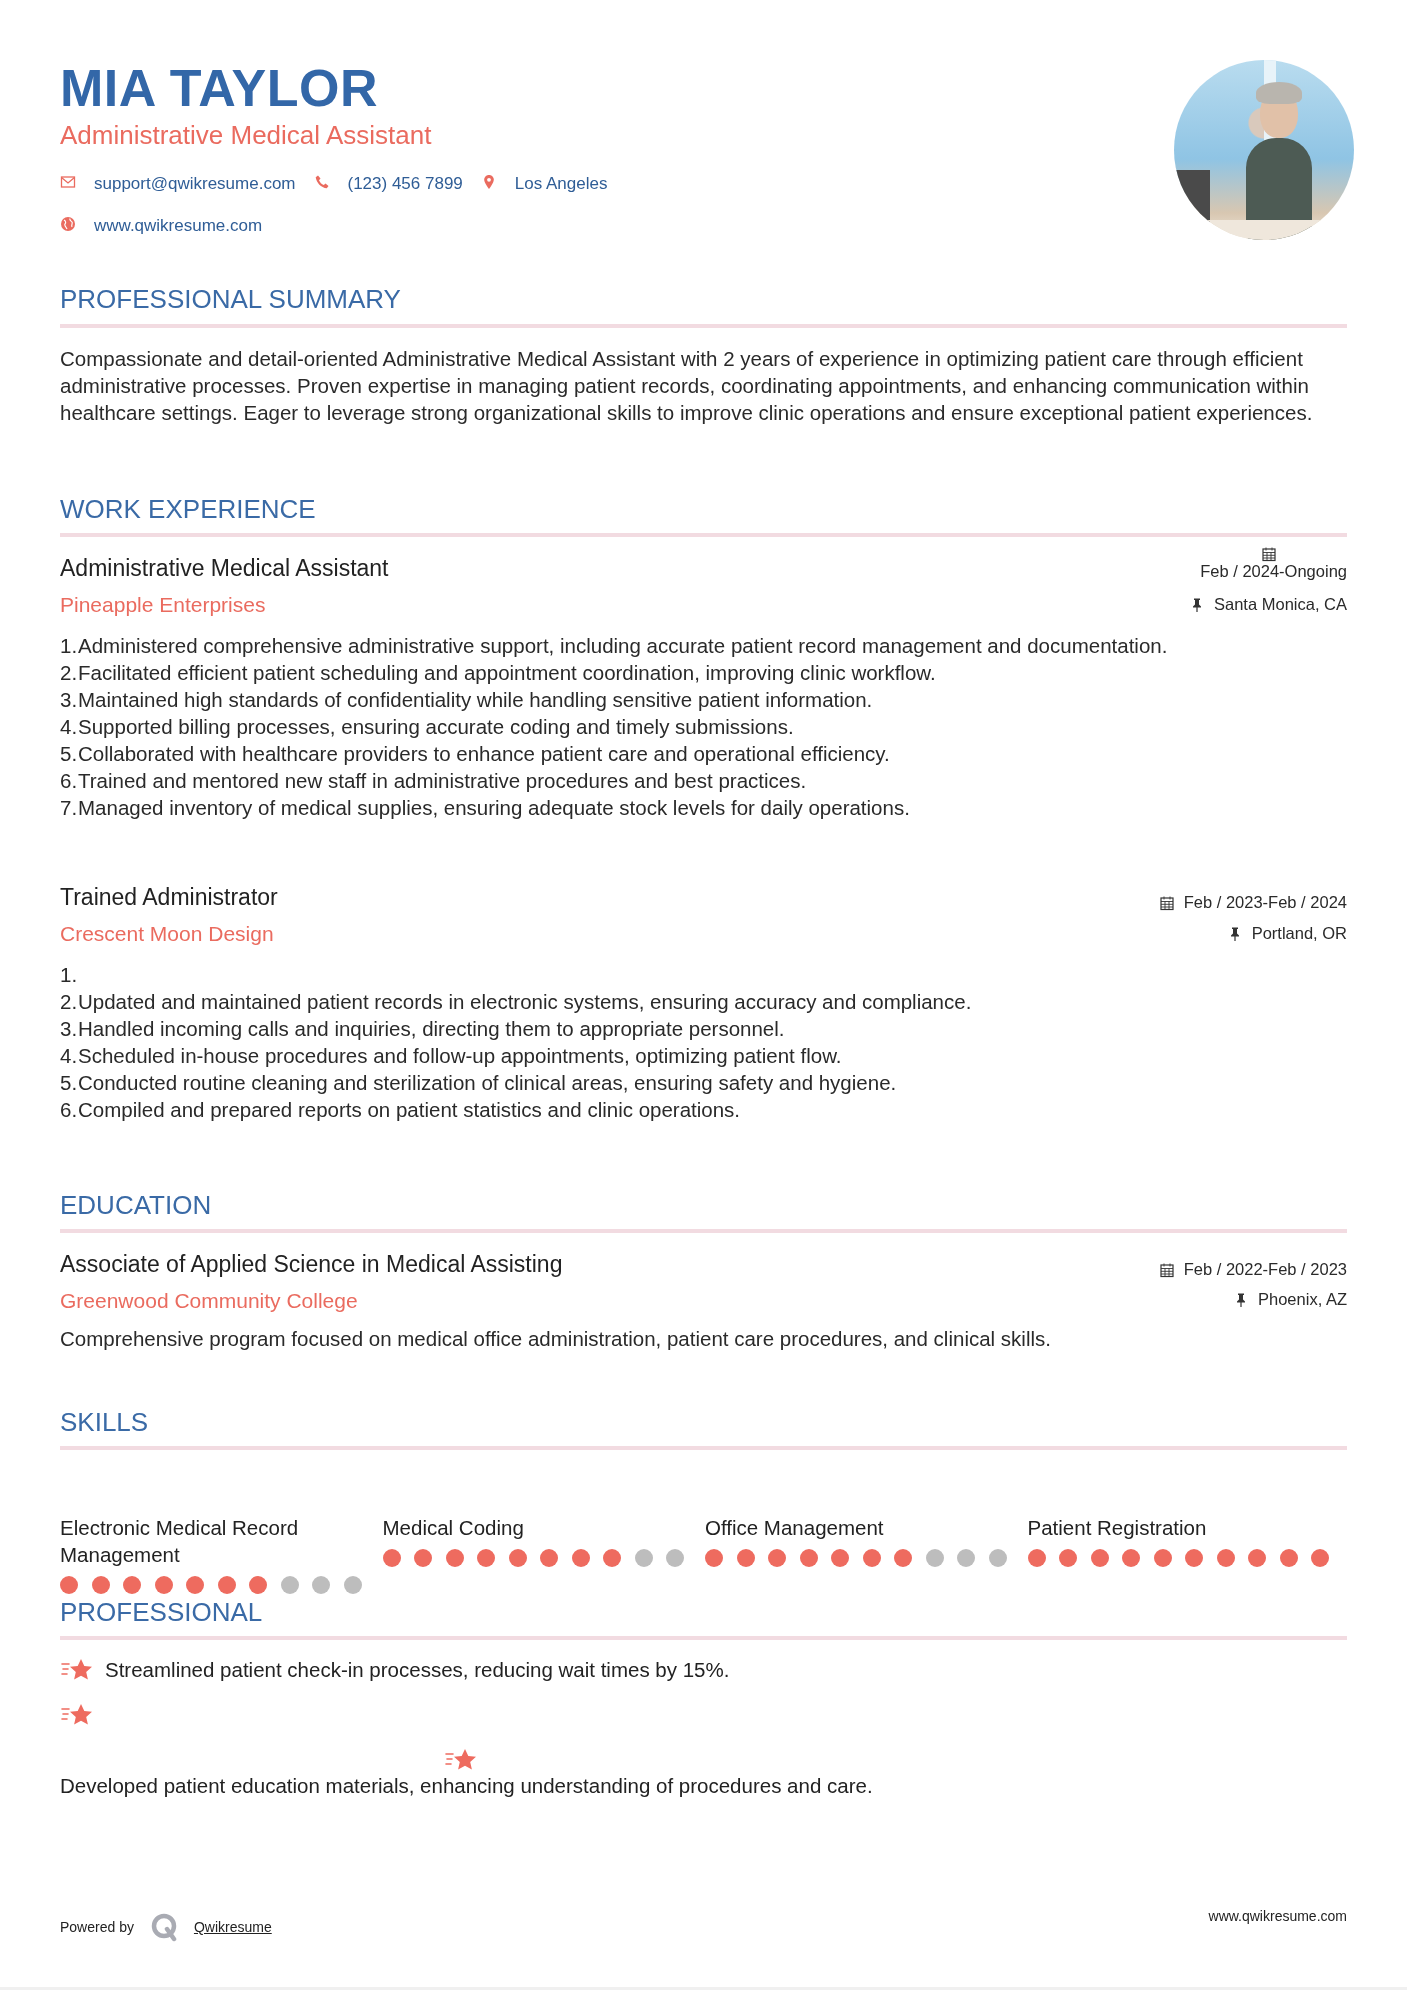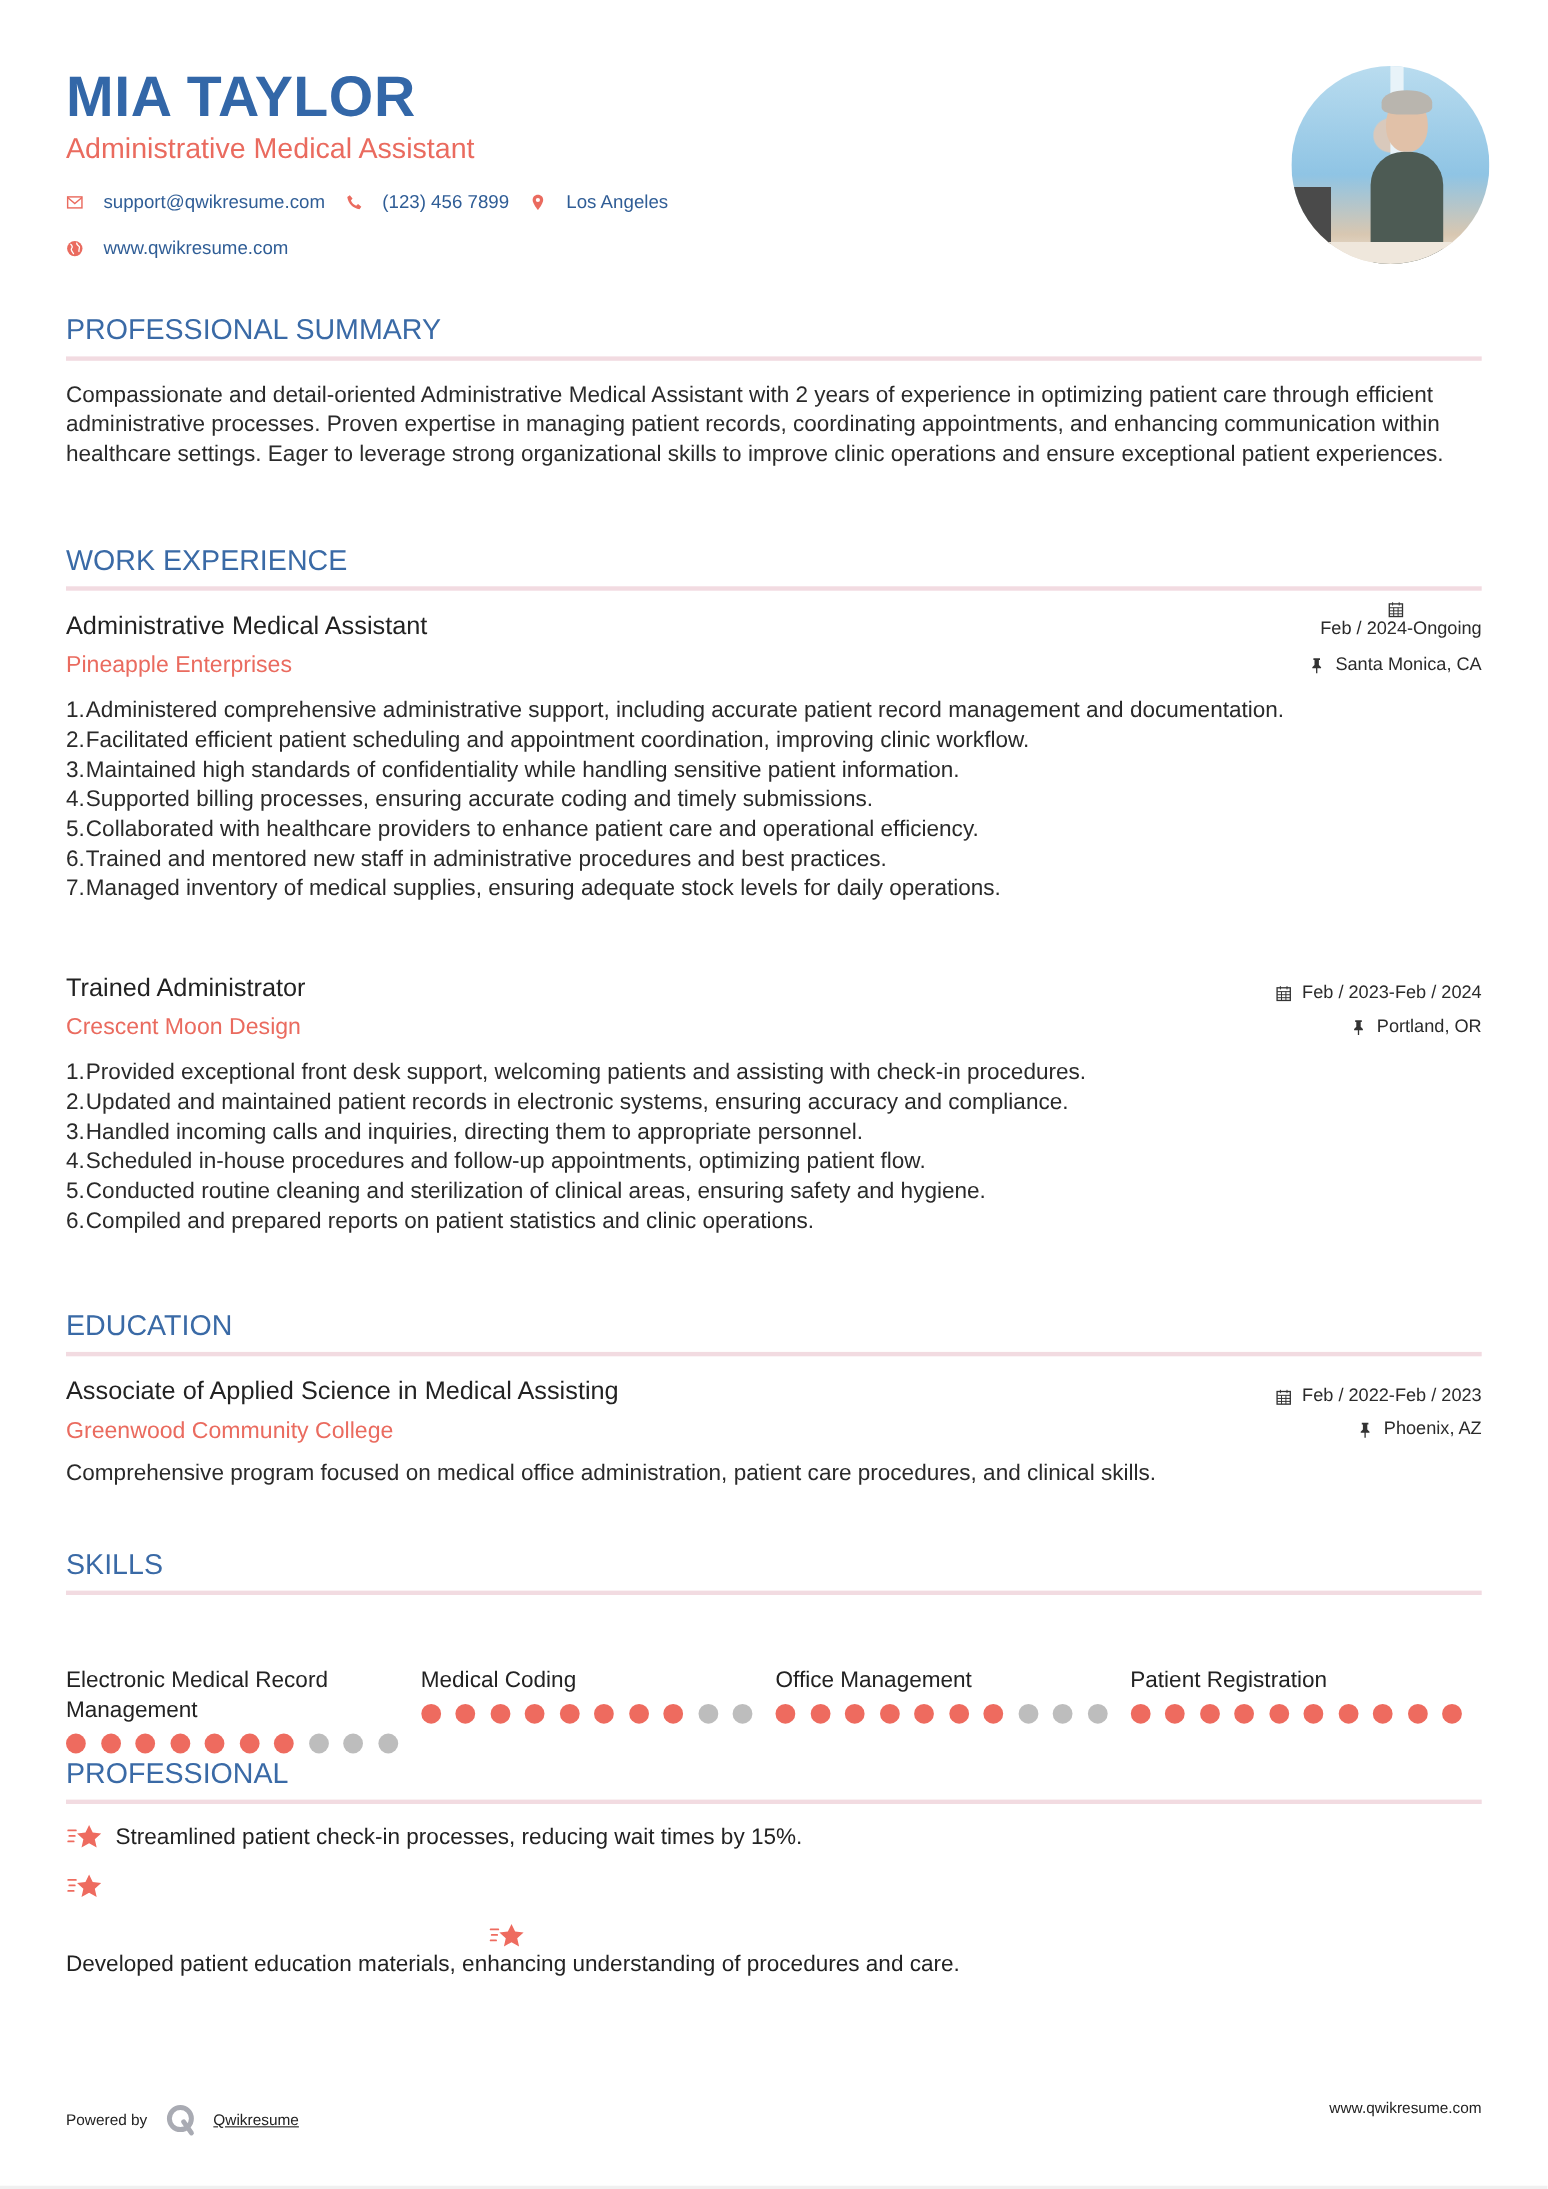--- a/index.html
+++ b/index.html
@@ -7,21 +7,21 @@
   body { font-family: "Liberation Sans", "DejaVu Sans", sans-serif; color: #222222; position: relative; }
   .page { position: absolute; left: 0; top: 0; width: 1407px; height: 1990px; }
   .bottom-strip { position: absolute; left: 0; bottom: 0; width: 1407px; height: 3px; background: #f0f0f0; }
 
   
   .name { position: absolute; left: 60px; top: 58px; font-size: 52px; font-weight: bold; color: #3367a8; letter-spacing: 0.5px; }
   .job-title { position: absolute; left: 60px; top: 120px; font-size: 26px; color: #ea6b5f; }
   .contacts { position: absolute; left: 60px; font-size: 17px; color: #2f5d96; display: flex; align-items: center; }
   .contacts.row1 { top: 174px; }
   .contacts.row2 { top: 216px; }
-  .contact-item { display: flex; align-items: center; margin-right: 18px; }
+  .contact-item { display: flex; align-items: flex-start; margin-right: 18px; }
   .contact-icon { width: 16px; height: 16px; margin-right: 18px; display: inline-flex; align-items: center; justify-content: center; }
   .contact-icon svg { width: 16px; height: 16px; }
   .photo { position: absolute; left: 1174px; top: 60px; width: 180px; height: 180px; border-radius: 50%; overflow: hidden;
            background: radial-gradient(circle at 50% 35%, #d9c9bc 0 10%, transparent 11%),
                        linear-gradient(180deg, #b9dcef 0%, #8fc4e4 55%, #d8c7b1 85%, #efe6da 100%); }
   .photo .person-body { position: absolute; left: 72px; top: 78px; width: 66px; height: 102px; background: #4d5b54; border-radius: 30px 30px 6px 6px; }
   .photo .person-head { position: absolute; left: 86px; top: 28px; width: 38px; height: 50px; background: #e1c1a8; border-radius: 50% 50% 45% 45%; }
   .photo .person-hair { position: absolute; left: 82px; top: 22px; width: 46px; height: 22px; background: #b9b5ae; border-radius: 50% 50% 30% 30%; }
   .photo .laptop { position: absolute; left: 0; top: 110px; width: 36px; height: 55px; background: #4a4a4a; }
   .photo .desk { position: absolute; left: 0; top: 160px; width: 180px; height: 20px; background: #efe7dc; }
@@ -179,21 +179,20 @@
   </div>
   <div class="meta" style="top:924px;">
     <svg viewBox="0 0 16 16">
         <path d="M5 1.5 H11 V3 H10 V7.5 L12 9.5 V10.5 H8.6 V15 H7.4 V10.5 H4 V9.5 L6 7.5 V3 H5 Z" fill="#333"></path>
       </svg>
     <span>Portland, OR</span>
   </div>
   <ol class="list" style="top:961px;">
     <li>
         <span class="num">1.</span>
-        <span>Provided exceptional front desk support, welcoming patients and assisting with check-in procedures.</span>
       </li>
     <li>
         <span class="num">2.</span>
         <span>Updated and maintained patient records in electronic systems, ensuring accuracy and compliance.</span>
       </li>
     <li>
         <span class="num">3.</span>
         <span>Handled incoming calls and inquiries, directing them to appropriate personnel.</span>
       </li>
     <li>

